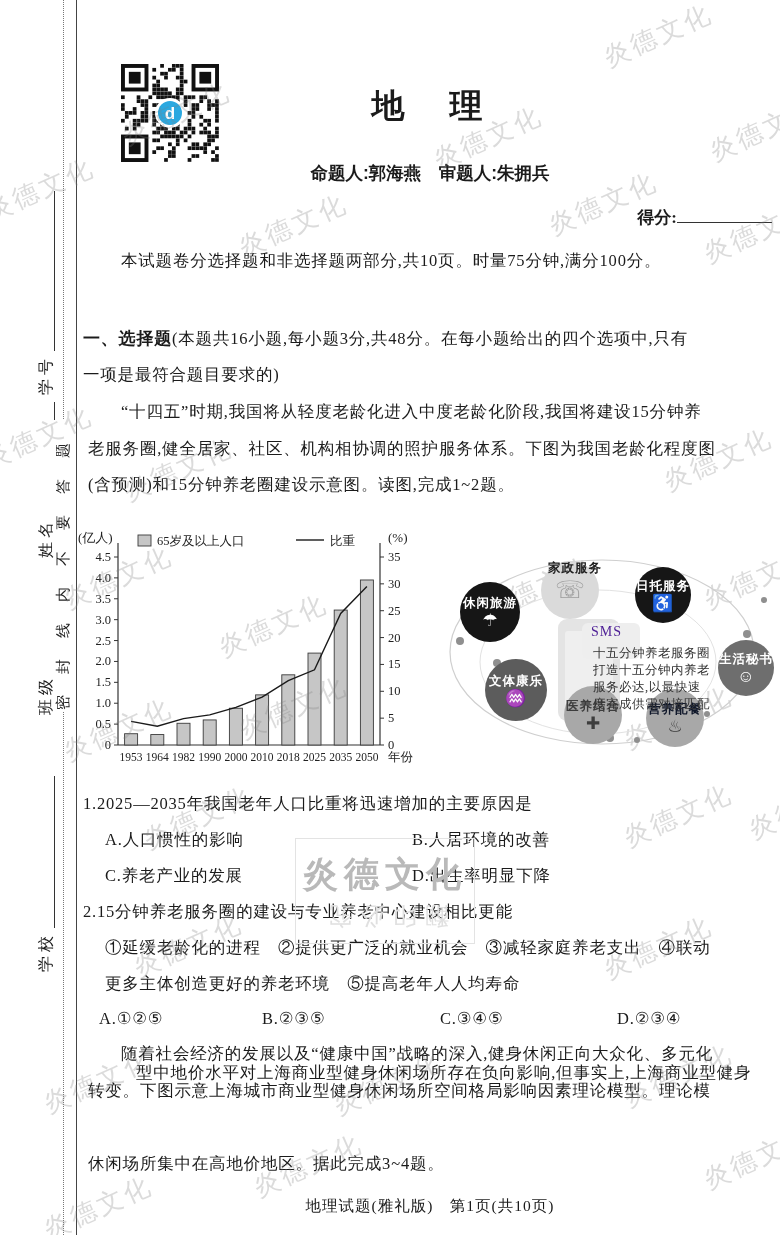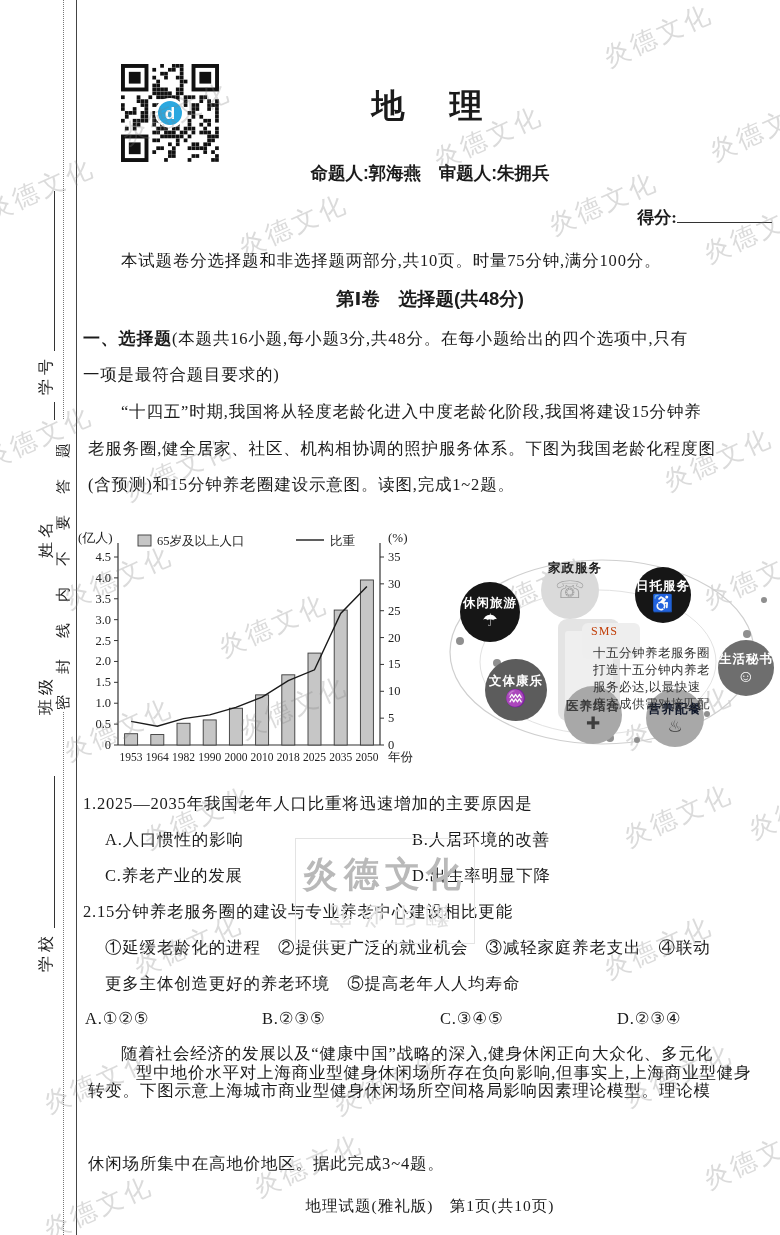--- a/index.html
+++ b/index.html
@@ -43,21 +43,21 @@
   .dg-node{position:absolute;border-radius:50%;display:flex;flex-direction:column;align-items:center;
            justify-content:center;z-index:3;}
   .dg-label{font-size:12.5px;font-weight:bold;letter-spacing:1px;white-space:nowrap;
             font-family:Liberation Serif, serif;}
   .dg-icon{font-size:17px;line-height:18px;}
   #dg-phone{position:absolute;left:128px;top:95px;width:62px;height:102px;background:#e4e4e4;
             border-radius:9px;z-index:2;}
   #dg-phone .scr{position:absolute;left:7px;top:12px;right:7px;bottom:16px;background:#efefef;border-radius:3px;}
   #dg-phone .home{position:absolute;left:26px;bottom:4px;width:9px;height:9px;border-radius:50%;background:#cfcfcf;}
   #dg-bubble{position:absolute;left:152px;top:99px;width:58px;height:36px;background:#eeeeee;border-radius:6px;z-index:2;}
-  #dg-sms-label{position:absolute;left:161px;top:100px;font-size:12px;color:#c2410c;z-index:4;letter-spacing:1px;}
+  #dg-sms-label{position:absolute;left:161px;top:100px;font-size:14px;color:#4c1d95;z-index:4;letter-spacing:1px;}
   #dg-sms-lines{position:absolute;left:163px;top:121px;z-index:4;font-size:12.5px;line-height:17px;
                 color:#333;letter-spacing:0.5px;white-space:nowrap;}
 </style>
 </head>
 <body>
 
 <div id="page">
 
   <div class="abs vline-dot"></div>
   <div class="abs vline-solid"></div>
@@ -278,21 +278,20 @@
         <circle cx="49" cy="49" r="12" fill="#2aa8e0"></circle>
         <text x="49" y="55" font-size="17" font-weight="bold" fill="#fff" text-anchor="middle" font-family="Liberation Sans,sans-serif">d</text>
       </svg></div>
   <div class="abs ctr sans" id="subject-title">地　理</div>
   <div class="abs ctr sans" id="setters-line">命题人:郭海燕　审题人:朱拥兵</div>
   <div class="abs" id="score-box">
     <span>得分:</span><span class="score-line"></span>
   </div>
 
   <div class="abs txt ind2" id="intro-line">本试题卷分选择题和非选择题两部分,共10页。时量75分钟,满分100分。</div>
-  <div class="abs ctr sans" id="section-title">第Ⅰ卷　选择题(共48分)</div>
   <div class="abs txt" id="dir-line1">
     <span class="dir-bold">一、选择题</span><span>(本题共16小题,每小题3分,共48分。在每小题给出的四个选项中,只有</span>
   </div>
   <div class="abs txt" id="dir-line2">一项是最符合题目要求的)</div>
 
   <div class="abs txt stim ind2" style="top:401px;">“十四五”时期,我国将从轻度老龄化进入中度老龄化阶段,我国将建设15分钟养</div>
   <div class="abs txt stim" style="top:438px;">老服务圈,健全居家、社区、机构相协调的照护服务体系。下图为我国老龄化程度图</div>
   <div class="abs txt stim" style="top:474px;">(含预测)和15分钟养老圈建设示意图。读图,完成1~2题。</div>
 
   <div class="abs" id="chart-wrap"><svg width="350" height="252" viewBox="0 0 350 252">
@@ -421,21 +420,21 @@
 
   <div class="abs txt stem" style="top:793px;">1.2025—2035年我国老年人口比重将迅速增加的主要原因是</div>
   <div class="abs opt" style="left:105px;top:829px;">A.人口惯性的影响</div>
   <div class="abs opt" style="left:412px;top:829px;">B.人居环境的改善</div>
   <div class="abs opt" style="left:105px;top:865px;">C.养老产业的发展</div>
   <div class="abs opt" style="left:412px;top:865px;">D.出生率明显下降</div>
 
   <div class="abs txt stem" style="top:901px;">2.15分钟养老服务圈的建设与专业养老中心建设相比更能</div>
   <div class="abs txt" style="left:105px;top:937px;">①延缓老龄化的进程　②提供更广泛的就业机会　③减轻家庭养老支出　④联动</div>
   <div class="abs txt" style="left:105px;top:973px;">更多主体创造更好的养老环境　⑤提高老年人人均寿命</div>
-  <div class="abs opt" style="left:85px;top:1009px;">A.①②⑤</div>
+  <div class="abs opt" style="left:99px;top:1009px;">A.①②⑤</div>
   <div class="abs opt" style="left:262px;top:1009px;">B.②③⑤</div>
   <div class="abs opt" style="left:440px;top:1009px;">C.③④⑤</div>
   <div class="abs opt" style="left:617px;top:1009px;">D.②③④</div>
 
   <div class="abs txt stim" style="top:1080px;">转变。下图示意上海城市商业型健身休闲场所空间格局影响因素理论模型。理论模</div>
   <div class="abs txt stim ind2" style="top:1043px;">随着社会经济的发展以及“健康中国”战略的深入,健身休闲正向大众化、多元化</div>
   <div class="abs txt stim" style="top:1062px;margin-left:48px;">型中地价水平对上海商业型健身休闲场所存在负向影响,但事实上,上海商业型健身</div>
   <div class="abs txt stim" style="top:1153px;">休闲场所集中在高地价地区。据此完成3~4题。</div>
 
   <div class="abs ctr" id="footer-line">地理试题(雅礼版)　第1页(共10页)</div>

